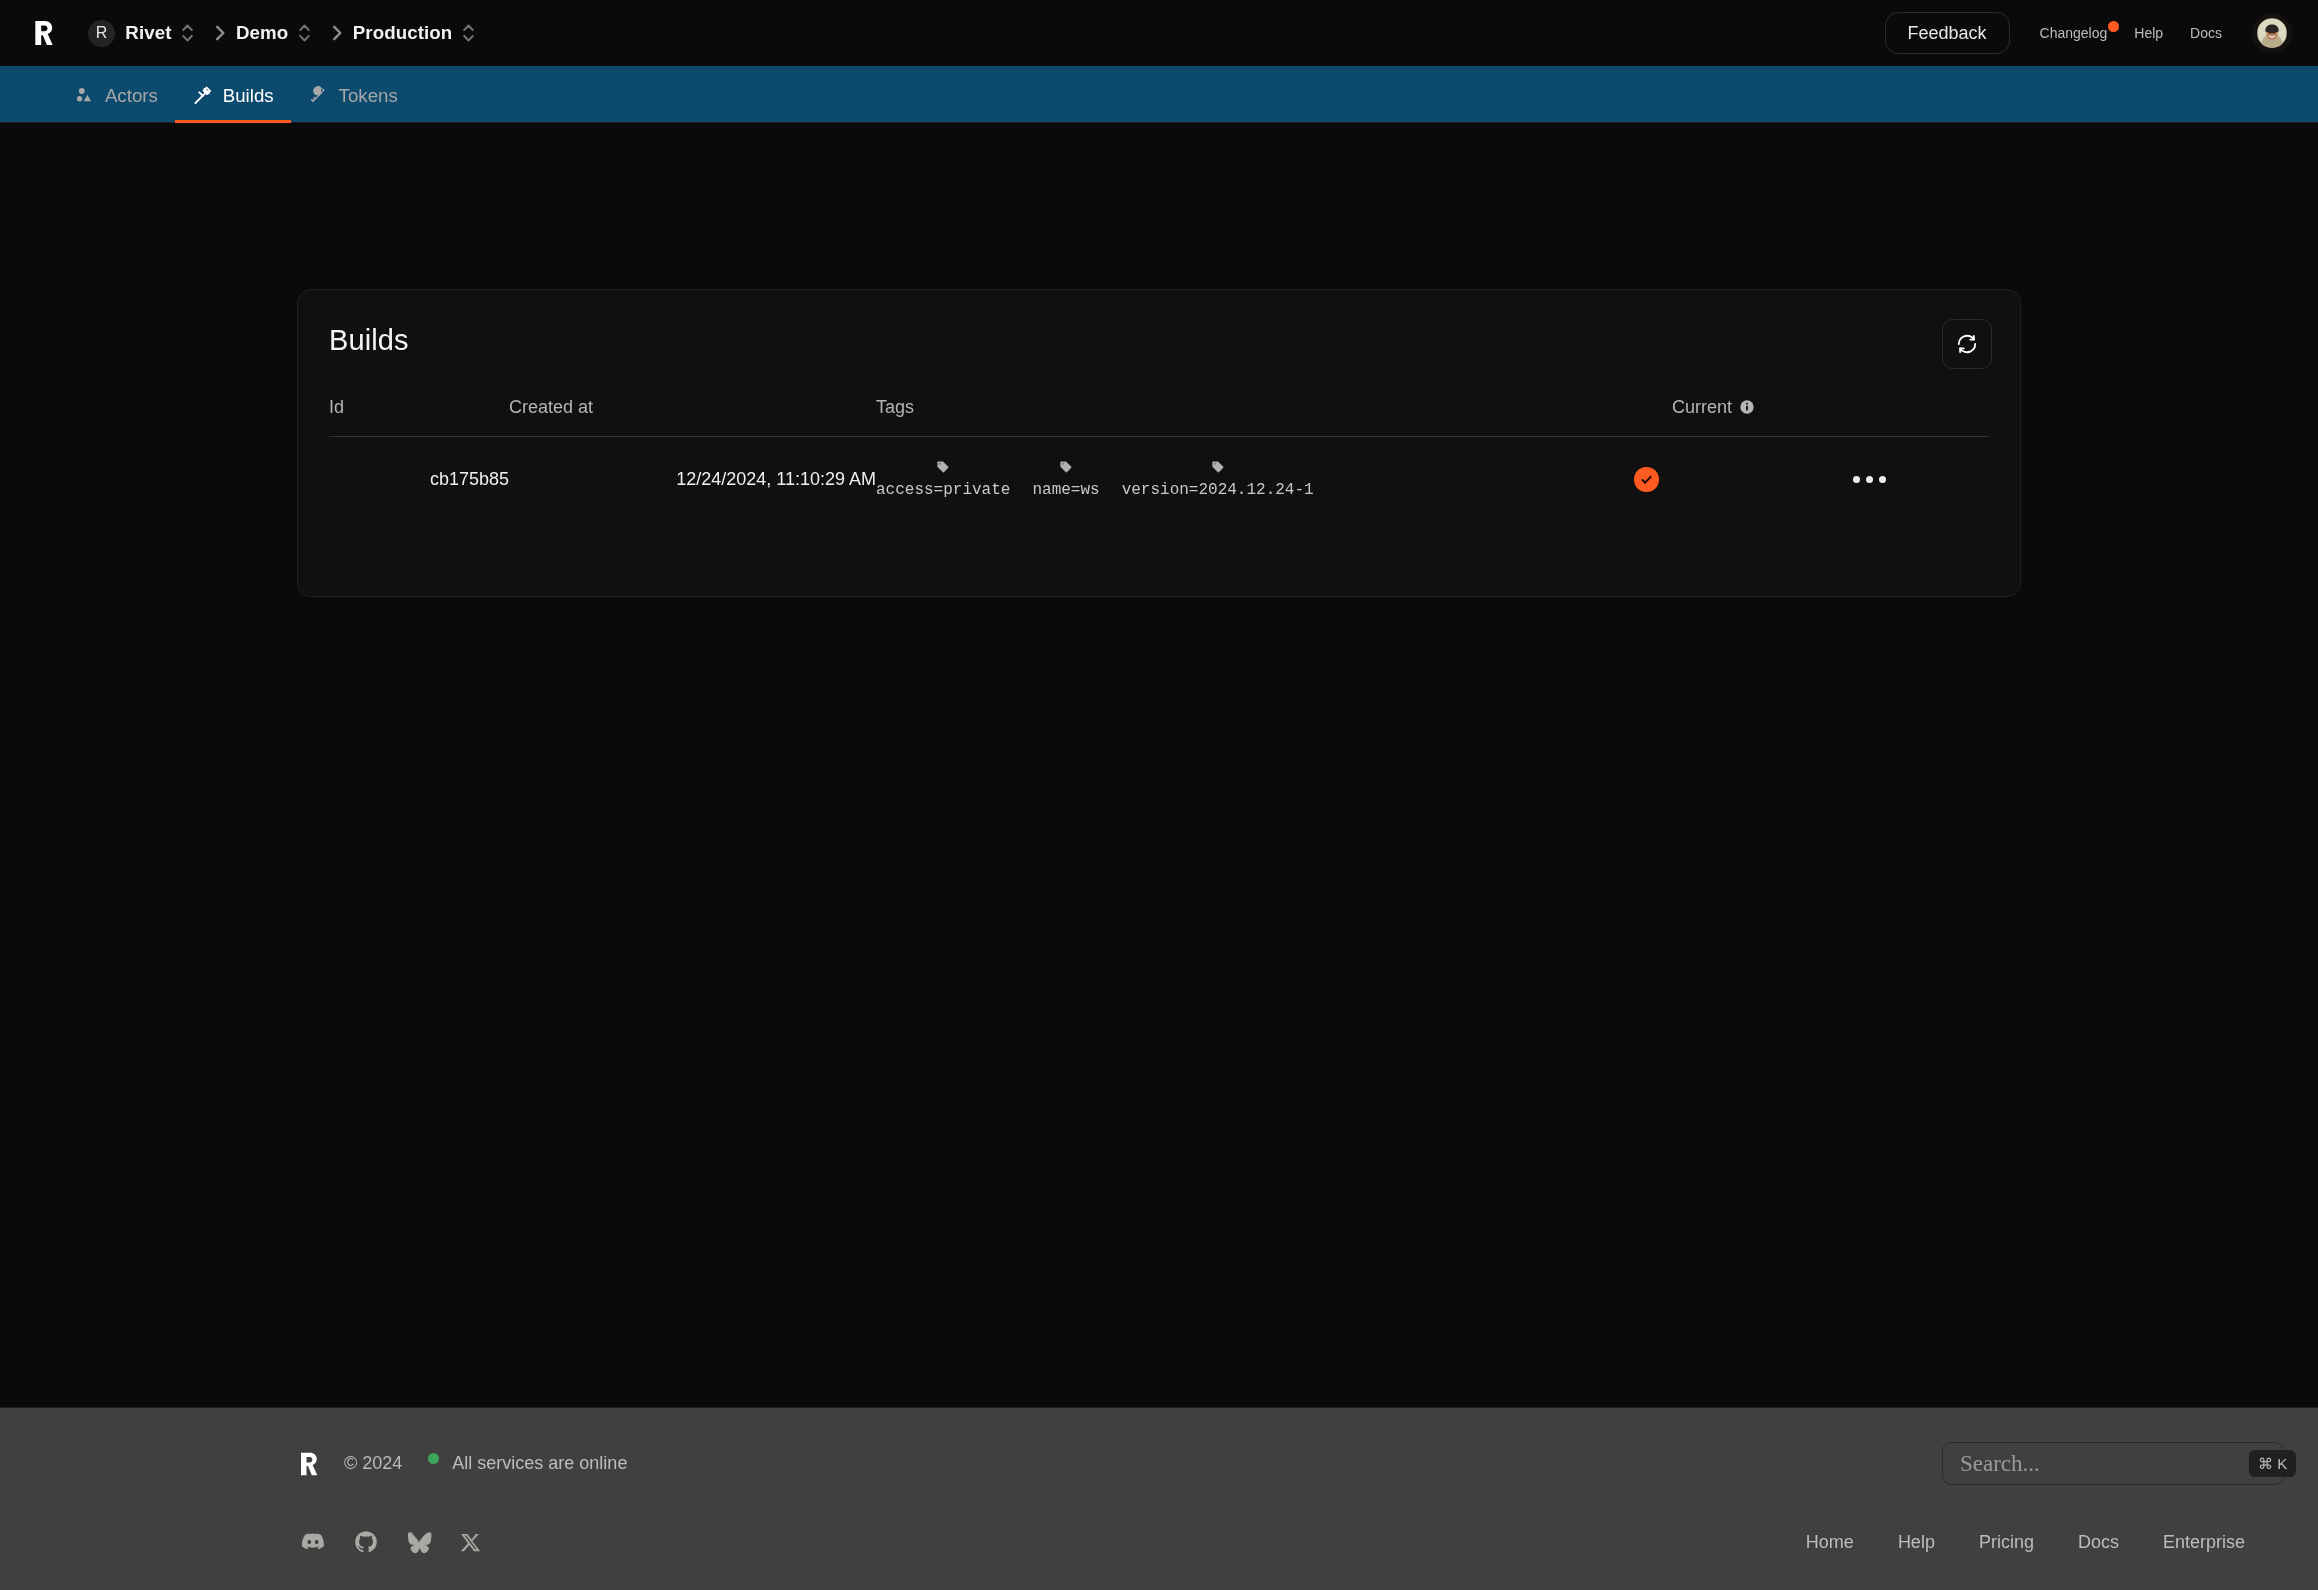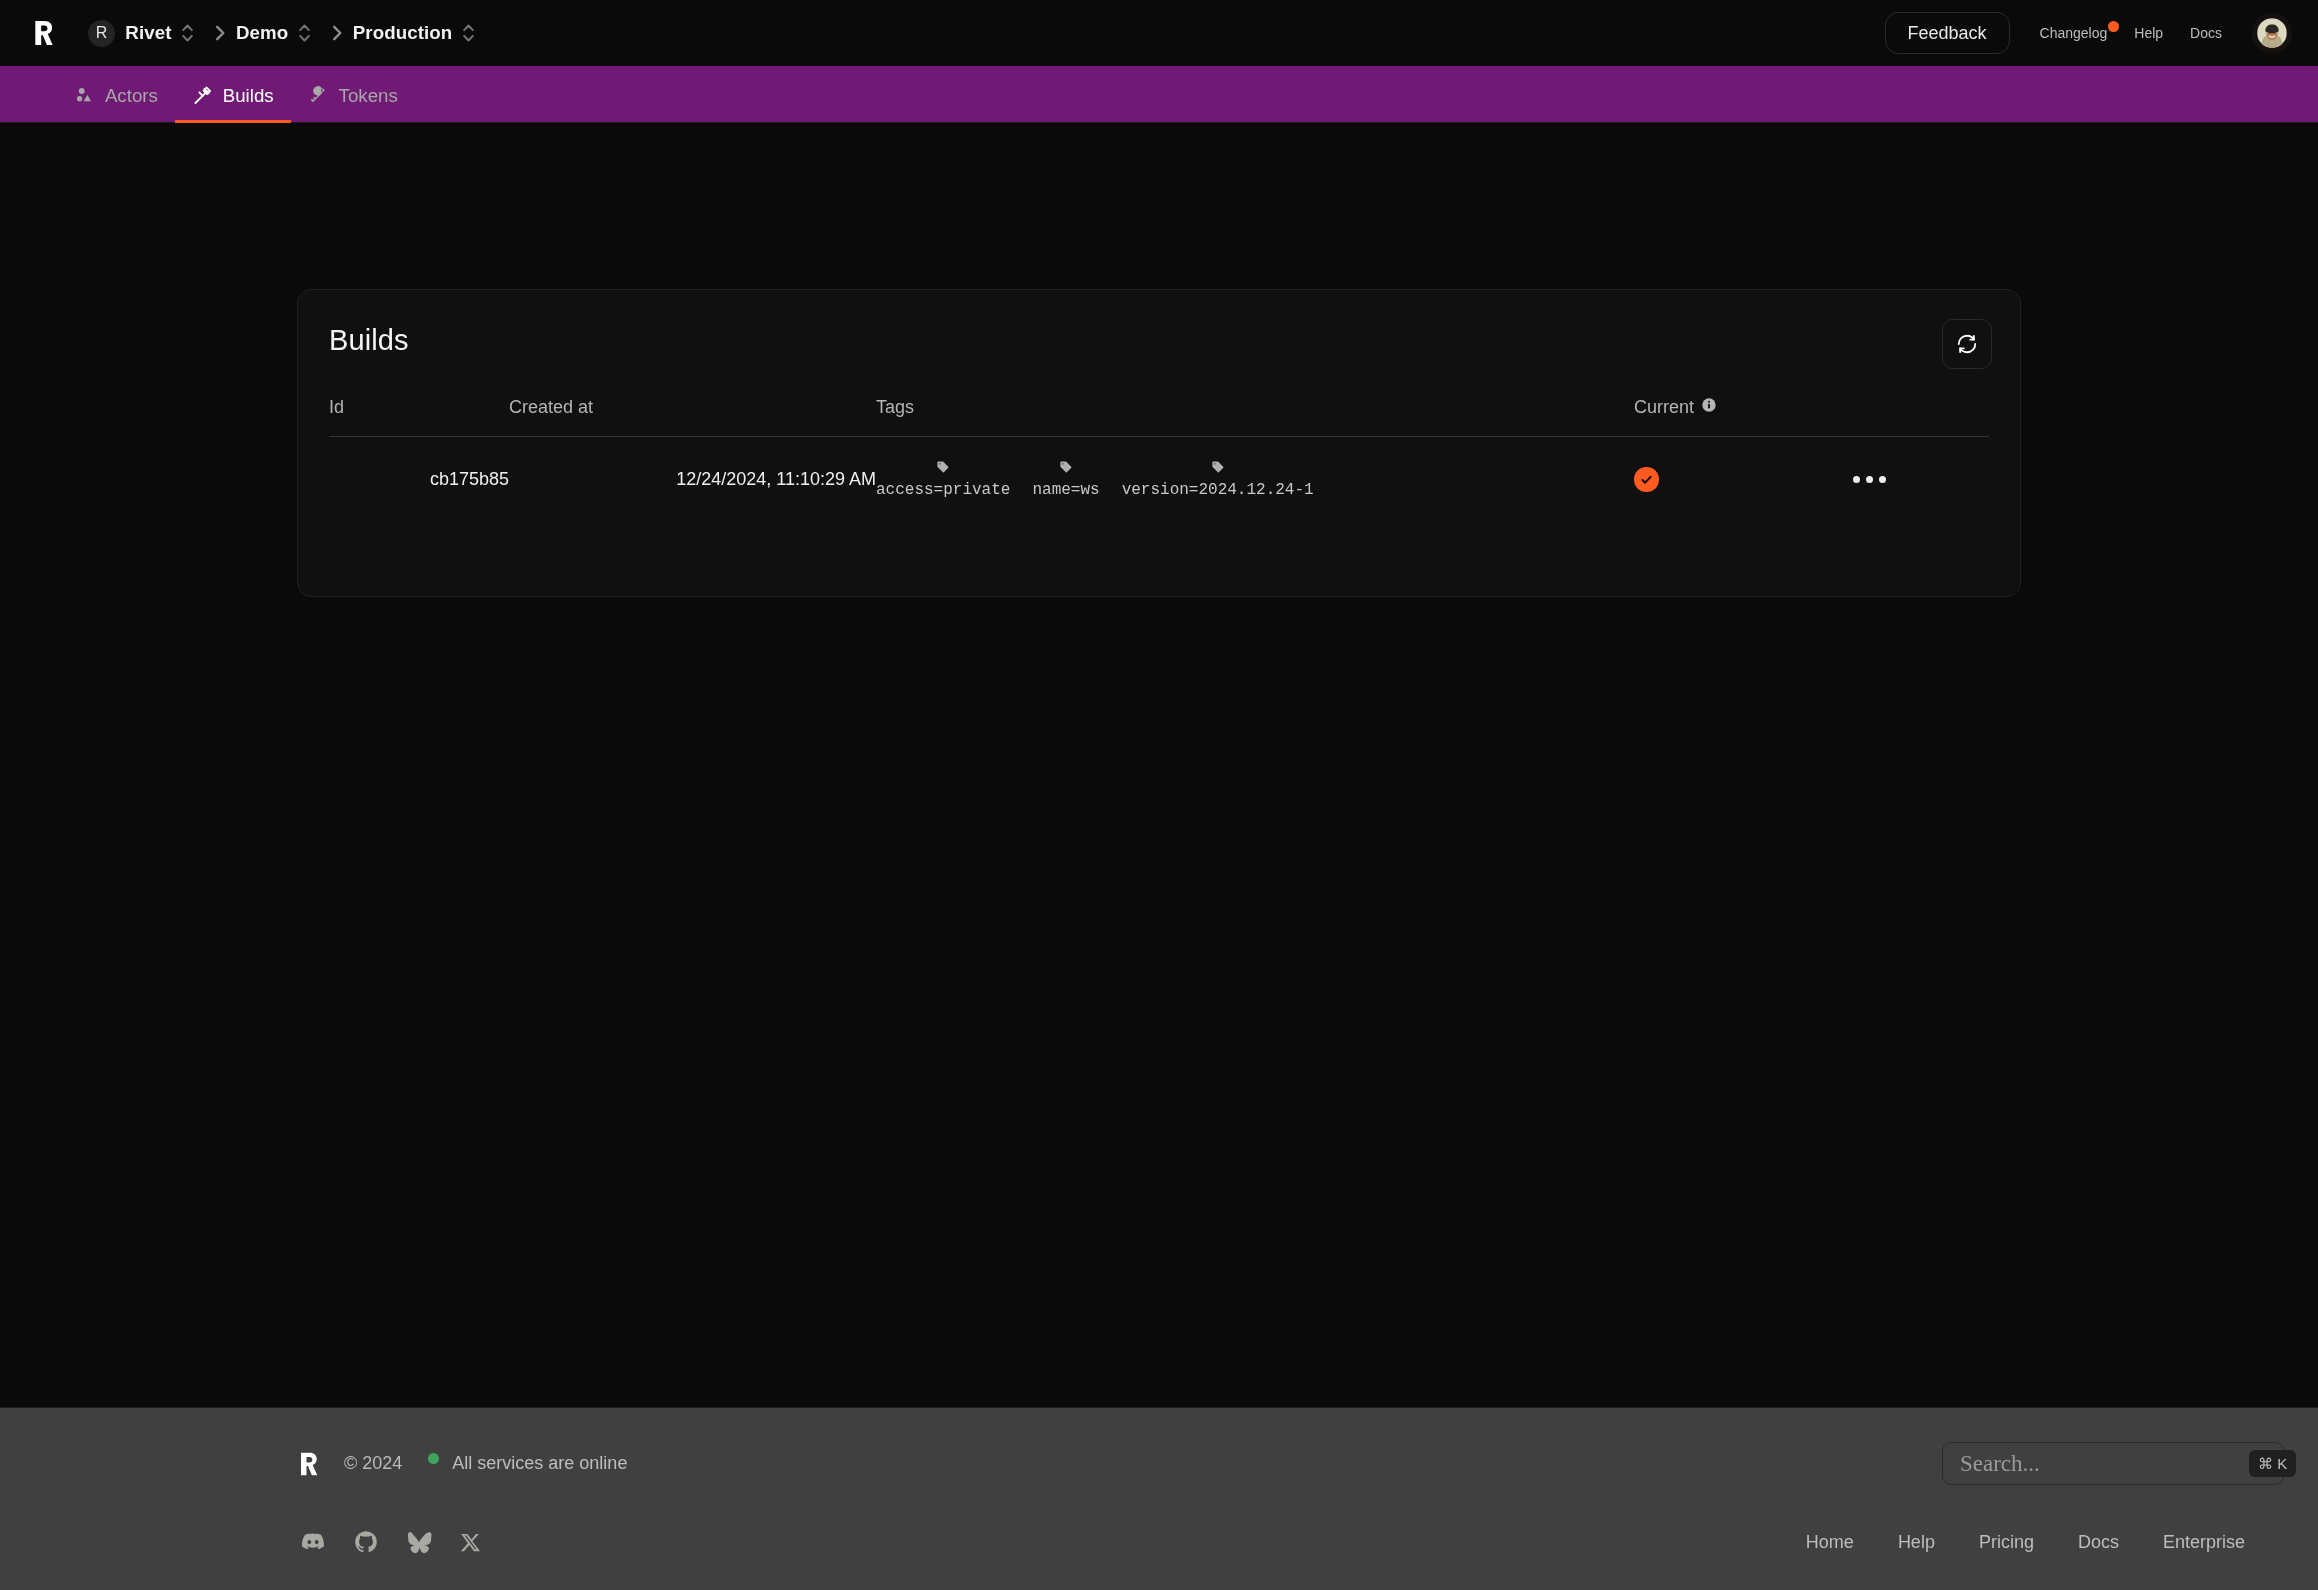--- a/index.html
+++ b/index.html
@@ -53,21 +53,21 @@
     background: #1c1a18; display: block; overflow: hidden; position: relative;
     border: 0; cursor: pointer; padding: 0;
   }
 
   
   .tabbar {
     height: 57px; flex: 0 0 57px;
     display: flex; align-items: flex-end;
     padding: 0 0 0 57px; gap: 0;
     border-bottom: 0.6px solid #1e1e1e;
-    background: #701a75;
+    background: #0c4a6e;
   }
   .tab {
     display: flex; align-items: center; gap: 10.3px;
     padding: 0 17px 13px 17px; font-size: 18.7px; color: #a8a8a8;
     border-bottom: 3.2px solid transparent; cursor: pointer;
     margin-bottom: -0.6px; text-decoration: none;
   }
   .tab.active { color: #ffffff; border-bottom-color: #ff5a1f; font-weight: 500; }
   .tab svg { display: block; }
 
@@ -92,21 +92,21 @@
   table.builds th {
     text-align: left; font-size: 18px; font-weight: 400; color: #b5b5b5;
     padding: 0 0 18px 0;
     border-bottom: 0.6px solid #333333;
   }
   table.builds th.col-id { width: 180px; }
   table.builds th.col-created { width: 367px; }
   table.builds th.col-current { width: 213px; }
   table.builds th.col-menu { width: 142px; }
   table.builds td { padding: 23px 0 0 0; vertical-align: middle; font-size: 18px; color: #f0f0f0; text-align: right; }
-  .th-inner { display: flex; align-items: flex-start; gap: 7px; }
+  .th-inner { display: flex; align-items: center; gap: 7px; margin-left: 38px; }
 
   .tags { display: flex; align-items: center; gap: 22px; }
   .tag {
     display: flex; align-items: center; gap: 7px;
     font-family: "Liberation Mono", monospace; font-size: 16px; color: #c9c9c9;
     white-space: nowrap;
     flex-direction: column;
   }
   .check-badge {
     width: 24.5px; height: 24.5px; border-radius: 50%; background: #ff5a1f;

